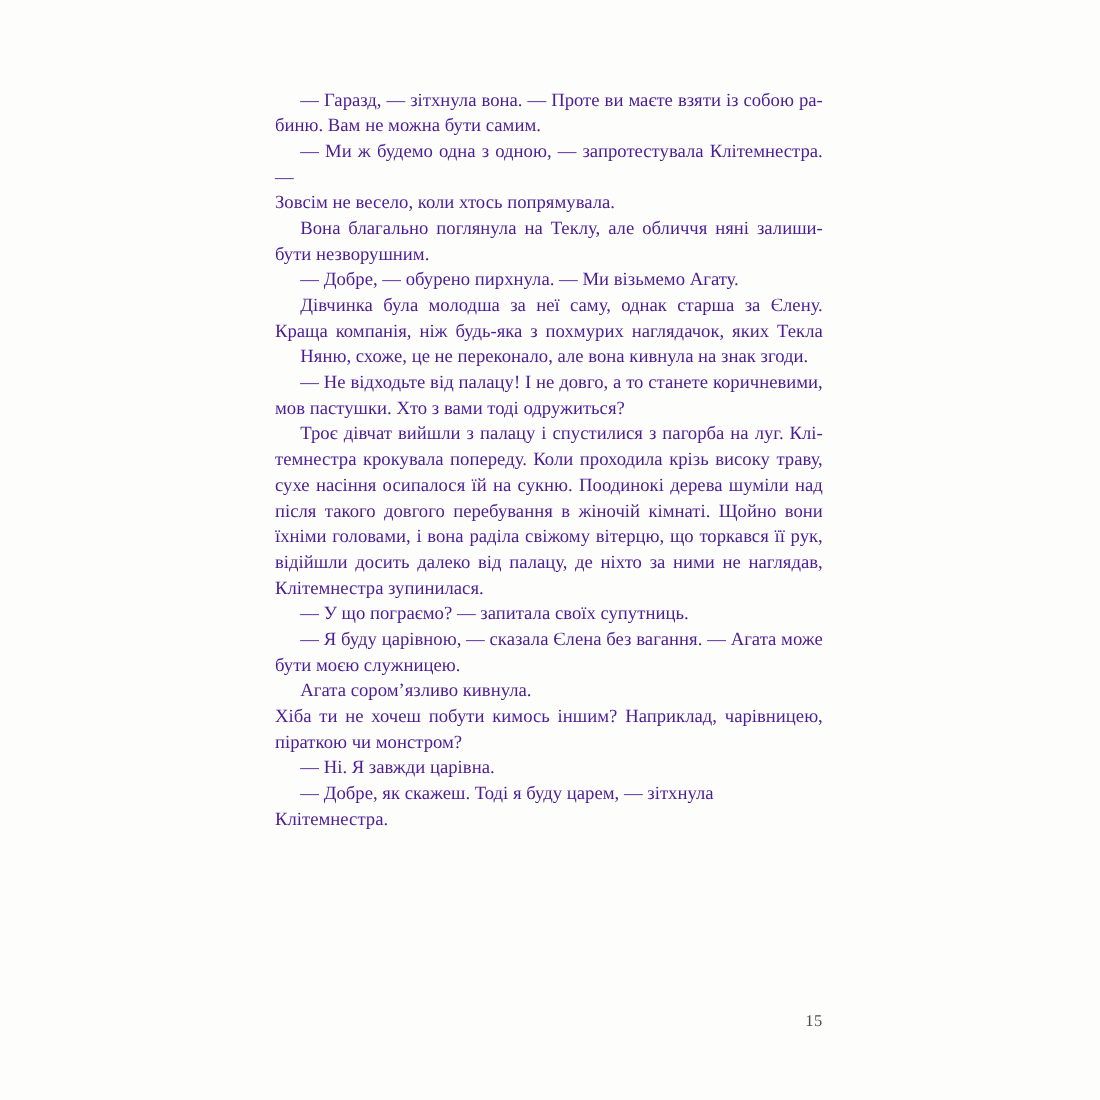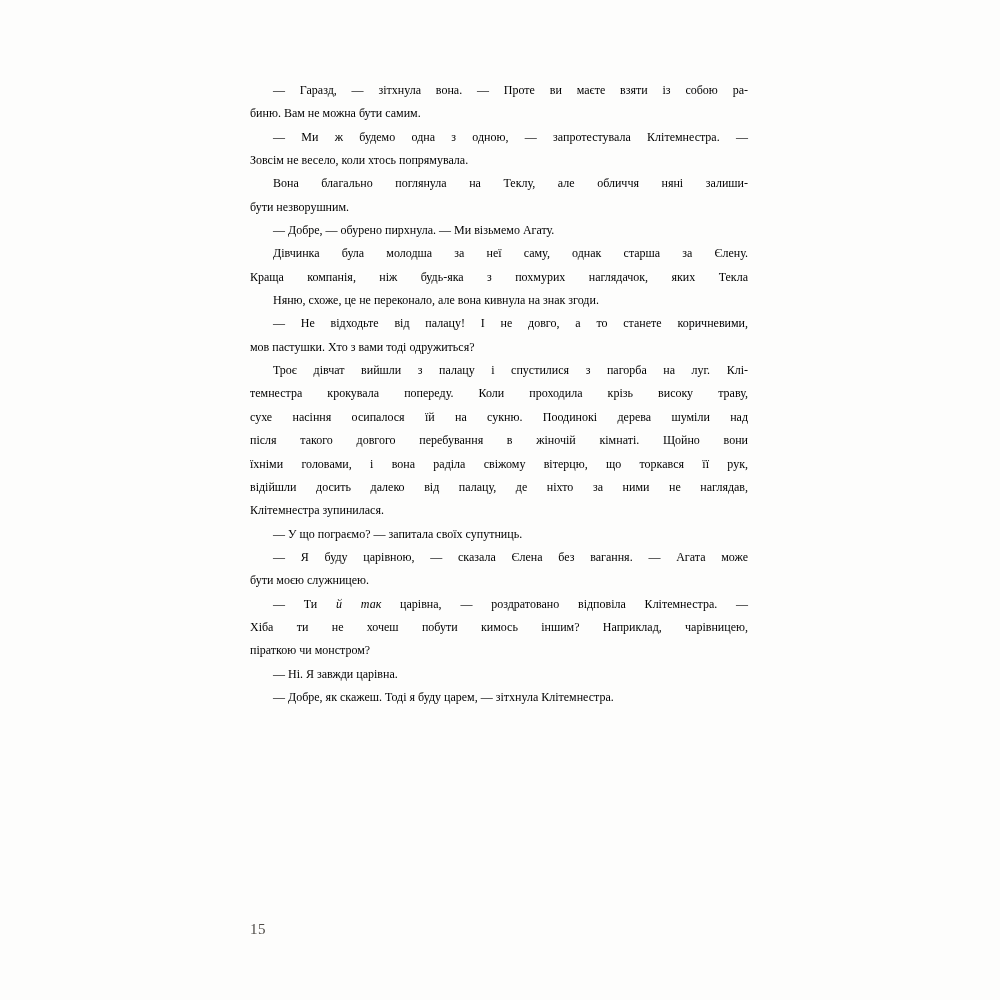--- a/index.html
+++ b/index.html
@@ -13,44 +13,44 @@
     height: 1000px;
     background: #fdfdfc;
     overflow: hidden;
     font-family: "Liberation Serif", "DejaVu Serif", serif;
   }
   .text-block {
     position: absolute;
     left: 250px;
     top: 79px;
     width: 498px;
-    font-size: 12px;
+    font-size: 17px;
     line-height: 23.35px;
-    color: #000000;
+    color: #4c1d95;
     text-rendering: optimizeLegibility;
   }
   .text-line {
     white-space: normal;
   }
   .text-line.j {
     text-align: justify;
     text-align-last: justify;
   }
   .text-line.ind {
     text-indent: 23px;
   }
   .text-line .it {
     font-style: italic;
   }
   .page-number {
     position: absolute;
     top: 919px;
     left: 250px;
     width: 498px;
-    text-align: left;
+    text-align: right;
     font-size: 15px;
     line-height: 20px;
     color: #4d4a46;
     letter-spacing: 0.5px;
   }
 </style>
 </head>
 <body>
 
 <div class="page">
@@ -91,21 +91,23 @@
         <div class="text-line">Клітемнестра зупинилася.</div>
       </div>
       <div class="paragraph">
         <div class="text-line ind">— У що пограємо? — запитала своїх супутниць.</div>
       </div>
       <div class="paragraph">
         <div class="text-line j ind">— Я буду царівною, — сказала Єлена без вагання. — Агата може</div>
         <div class="text-line">бути моєю служницею.</div>
       </div>
       <div class="paragraph">
-        <div class="text-line j ind"><span>— Ти </span><span class="it">й так</span><span> царівна, — роздратовано відповіла Клітемнестра. —</span></div>
+        <div class="text-line ind">Агата сором’язливо кивнула.</div>
+      </div>
+      <div class="paragraph">
         <div class="text-line j">Хіба ти не хочеш побути кимось іншим? Наприклад, чарівницею,</div>
         <div class="text-line">піраткою чи монстром?</div>
       </div>
       <div class="paragraph">
         <div class="text-line ind">— Ні. Я завжди царівна.</div>
       </div>
       <div class="paragraph">
         <div class="text-line ind">— Добре, як скажеш. Тоді я буду царем, — зітхнула Клітемнестра.</div>
       </div>
     </div>

